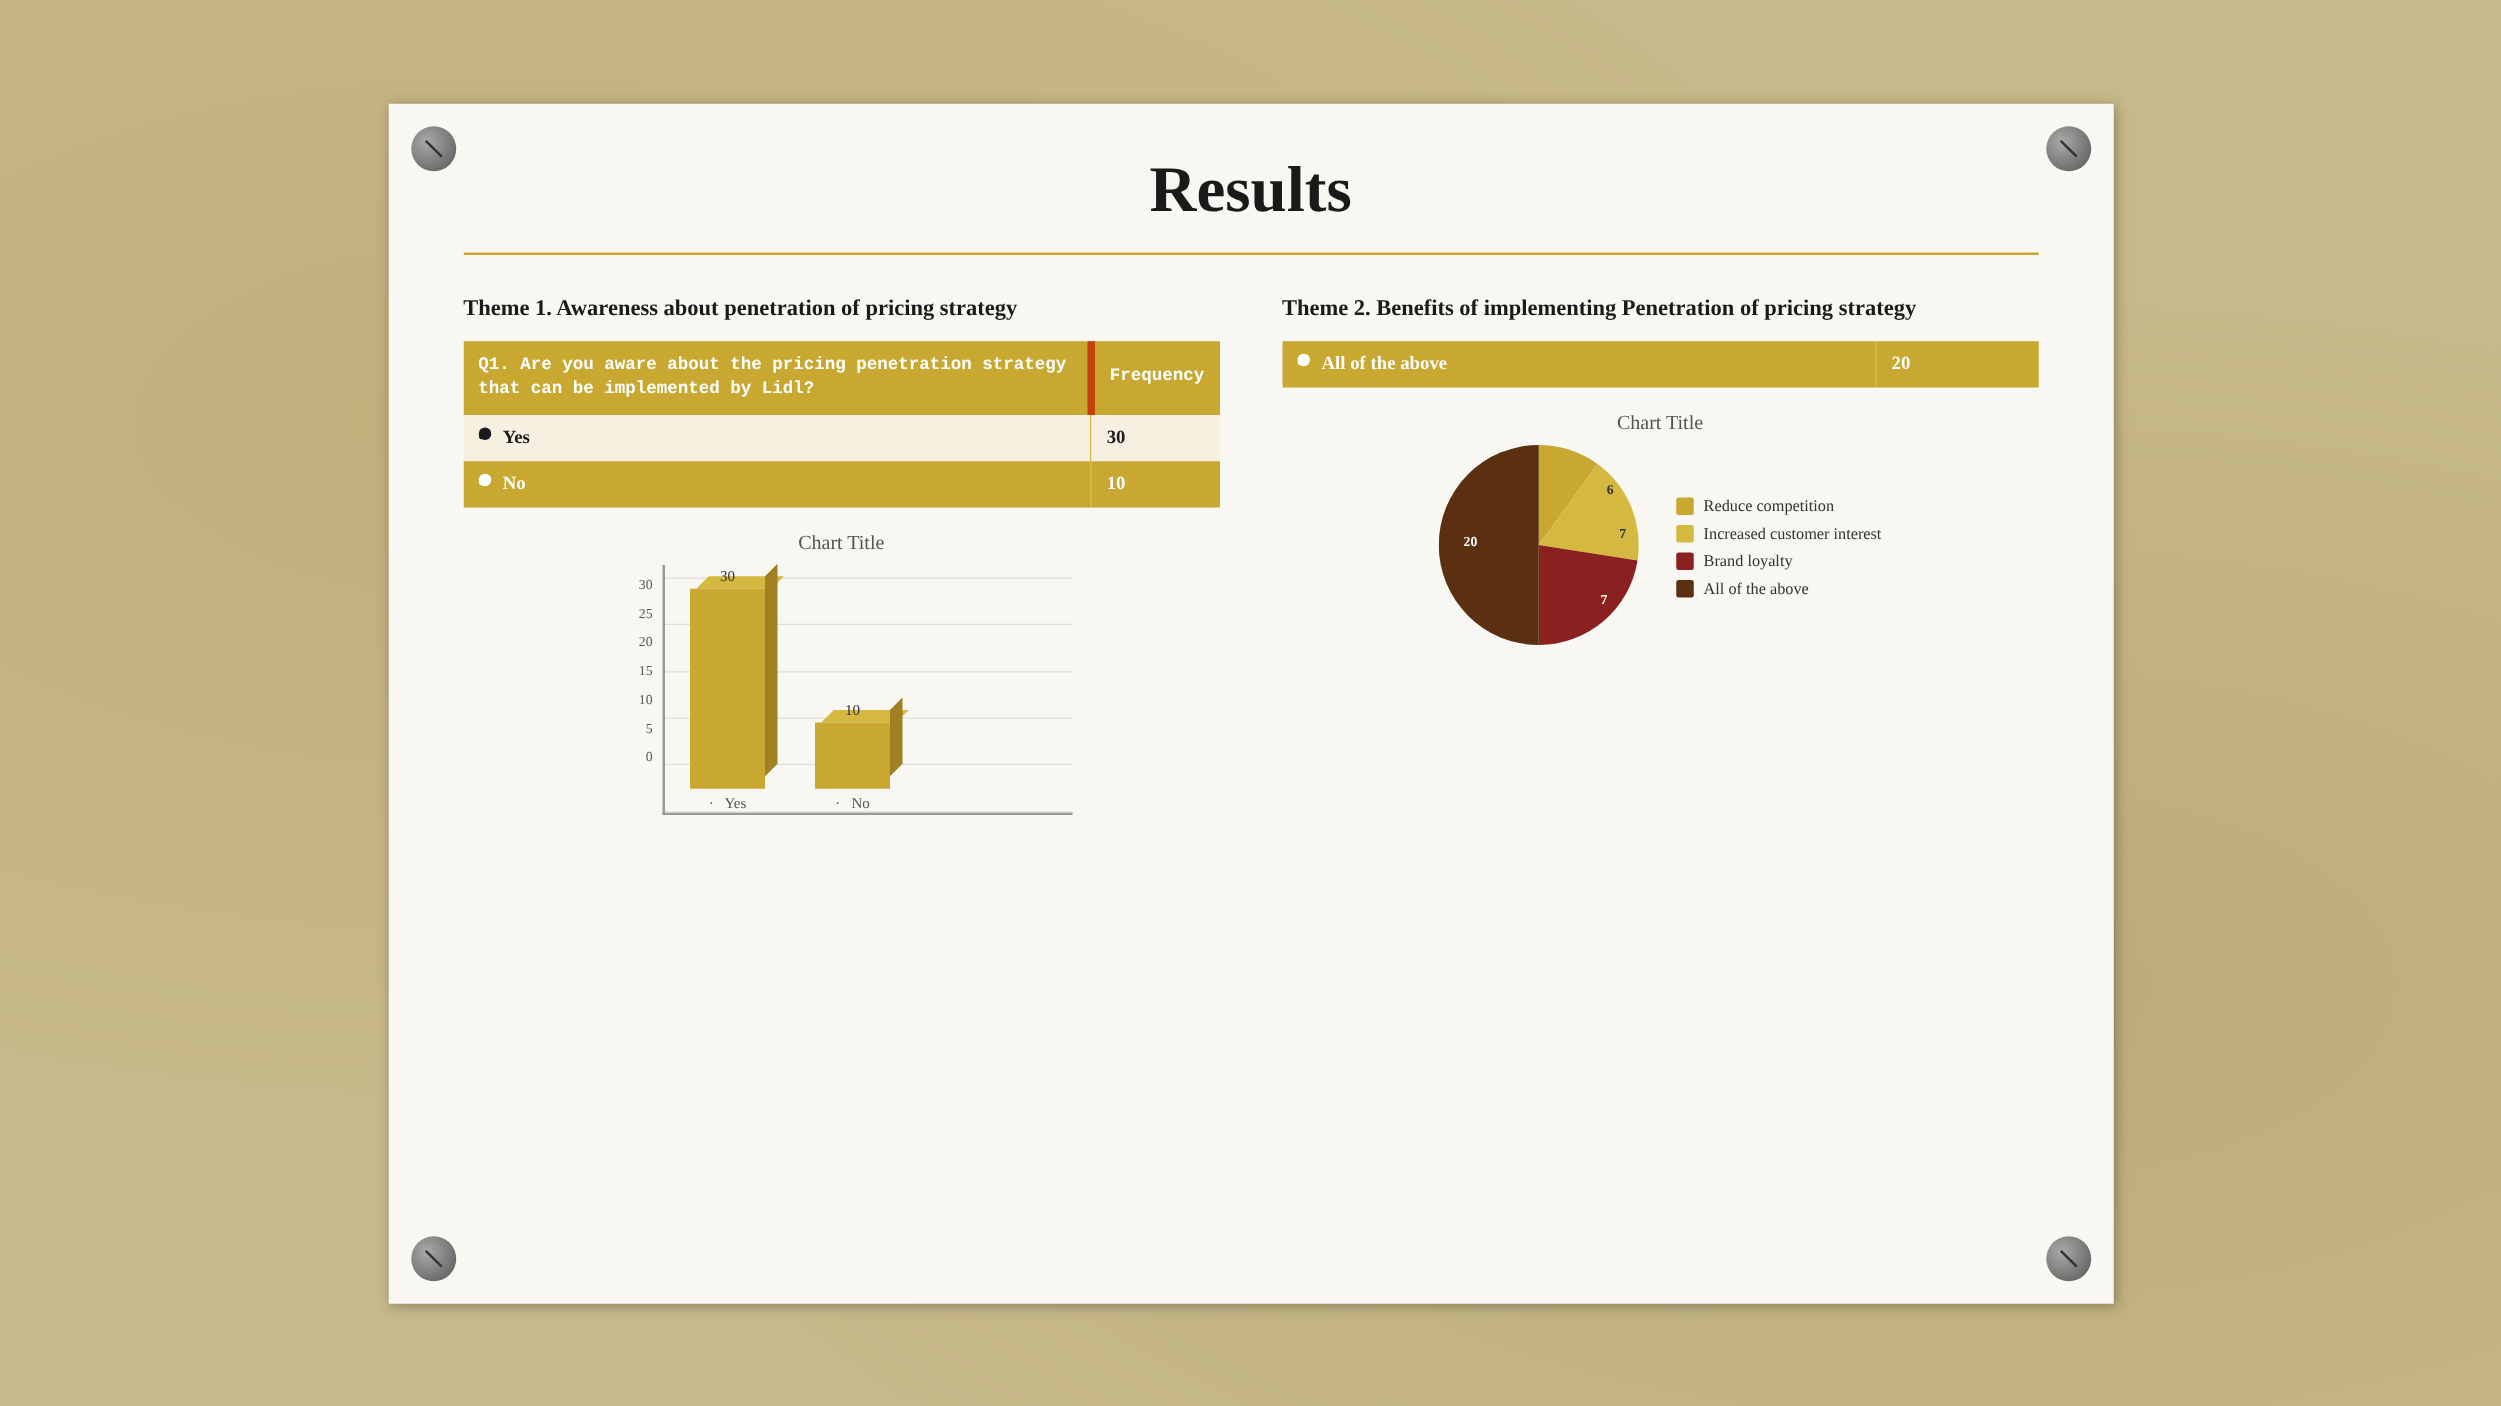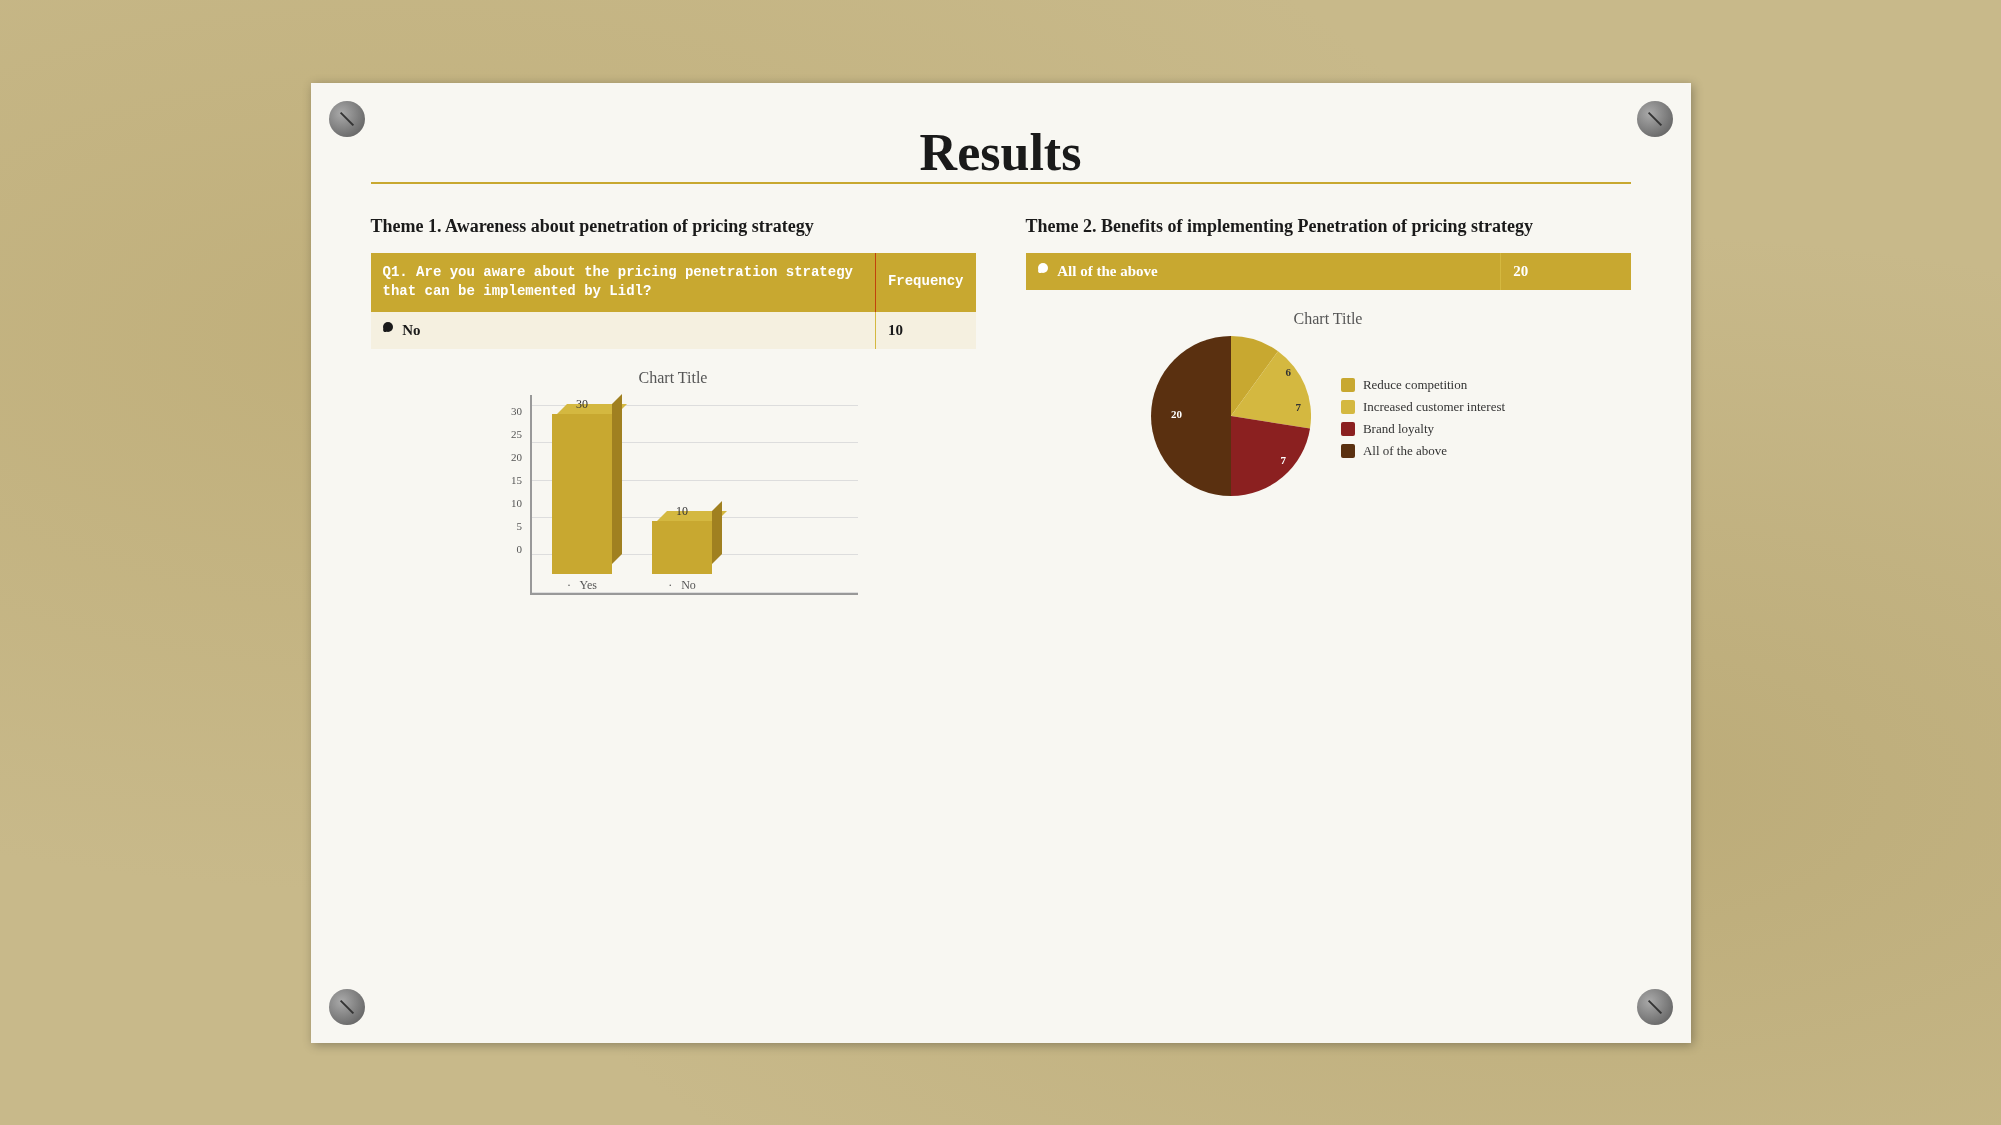--- a/index.html
+++ b/index.html
@@ -48,20 +48,21 @@
     .screw.tl { top: 18px; left: 18px; }
     .screw.tr { top: 18px; right: 18px; }
     .screw.bl { bottom: 18px; left: 18px; }
     .screw.br { bottom: 18px; right: 18px; }
 
     .slide-title {
       text-align: center;
       font-size: 52px;
       font-weight: bold;
       color: #1a1a1a;
+      margin-bottom: 20px;
       font-family: 'Times New Roman', Times, serif;
     }
 
     .divider {
       border: none;
       border-top: 2px solid #c8a830;
       margin-bottom: 30px;
     }
 
     .content-area {
@@ -94,21 +95,21 @@
       font-weight: bold;
       font-size: 14px;
       padding: 10px 12px;
       font-family: 'Courier New', monospace;
       line-height: 1.4;
     }
 
     .data-table .header-row td.freq-col {
       width: 90px;
       text-align: center;
-      border-left: 1px solid #c2410c;
+      border-left: 6px solid #c2410c;
     }
 
     .data-table .data-row td {
       padding: 10px 12px;
       font-size: 15px;
       font-weight: bold;
       color: #1a1a1a;
     }
 
     .data-table .data-row:nth-child(odd) td {
@@ -207,20 +208,27 @@
   <div class="content-area">
 
     <div class="theme-section">
       <div class="theme-title">Theme 1. Awareness about penetration of pricing strategy</div>
 
       <table class="data-table">
         <tbody>
             <tr class="header-row">
           <td>Q1. Are you aware about the pricing penetration strategy that can be implemented by Lidl?</td>
           <td class="freq-col">Frequency</td>
+        </tr>
+        <tr class="data-row">
+          <td>
+            <span class="bullet">•</span>
+            <strong>Yes</strong>
+          </td>
+          <td class="freq-col">30</td>
         </tr>
         <tr class="data-row">
           <td>
             <span class="bullet">•</span>
             <strong>No</strong>
           </td>
           <td class="freq-col">10</td>
         </tr>
       </tbody>
         </table>

